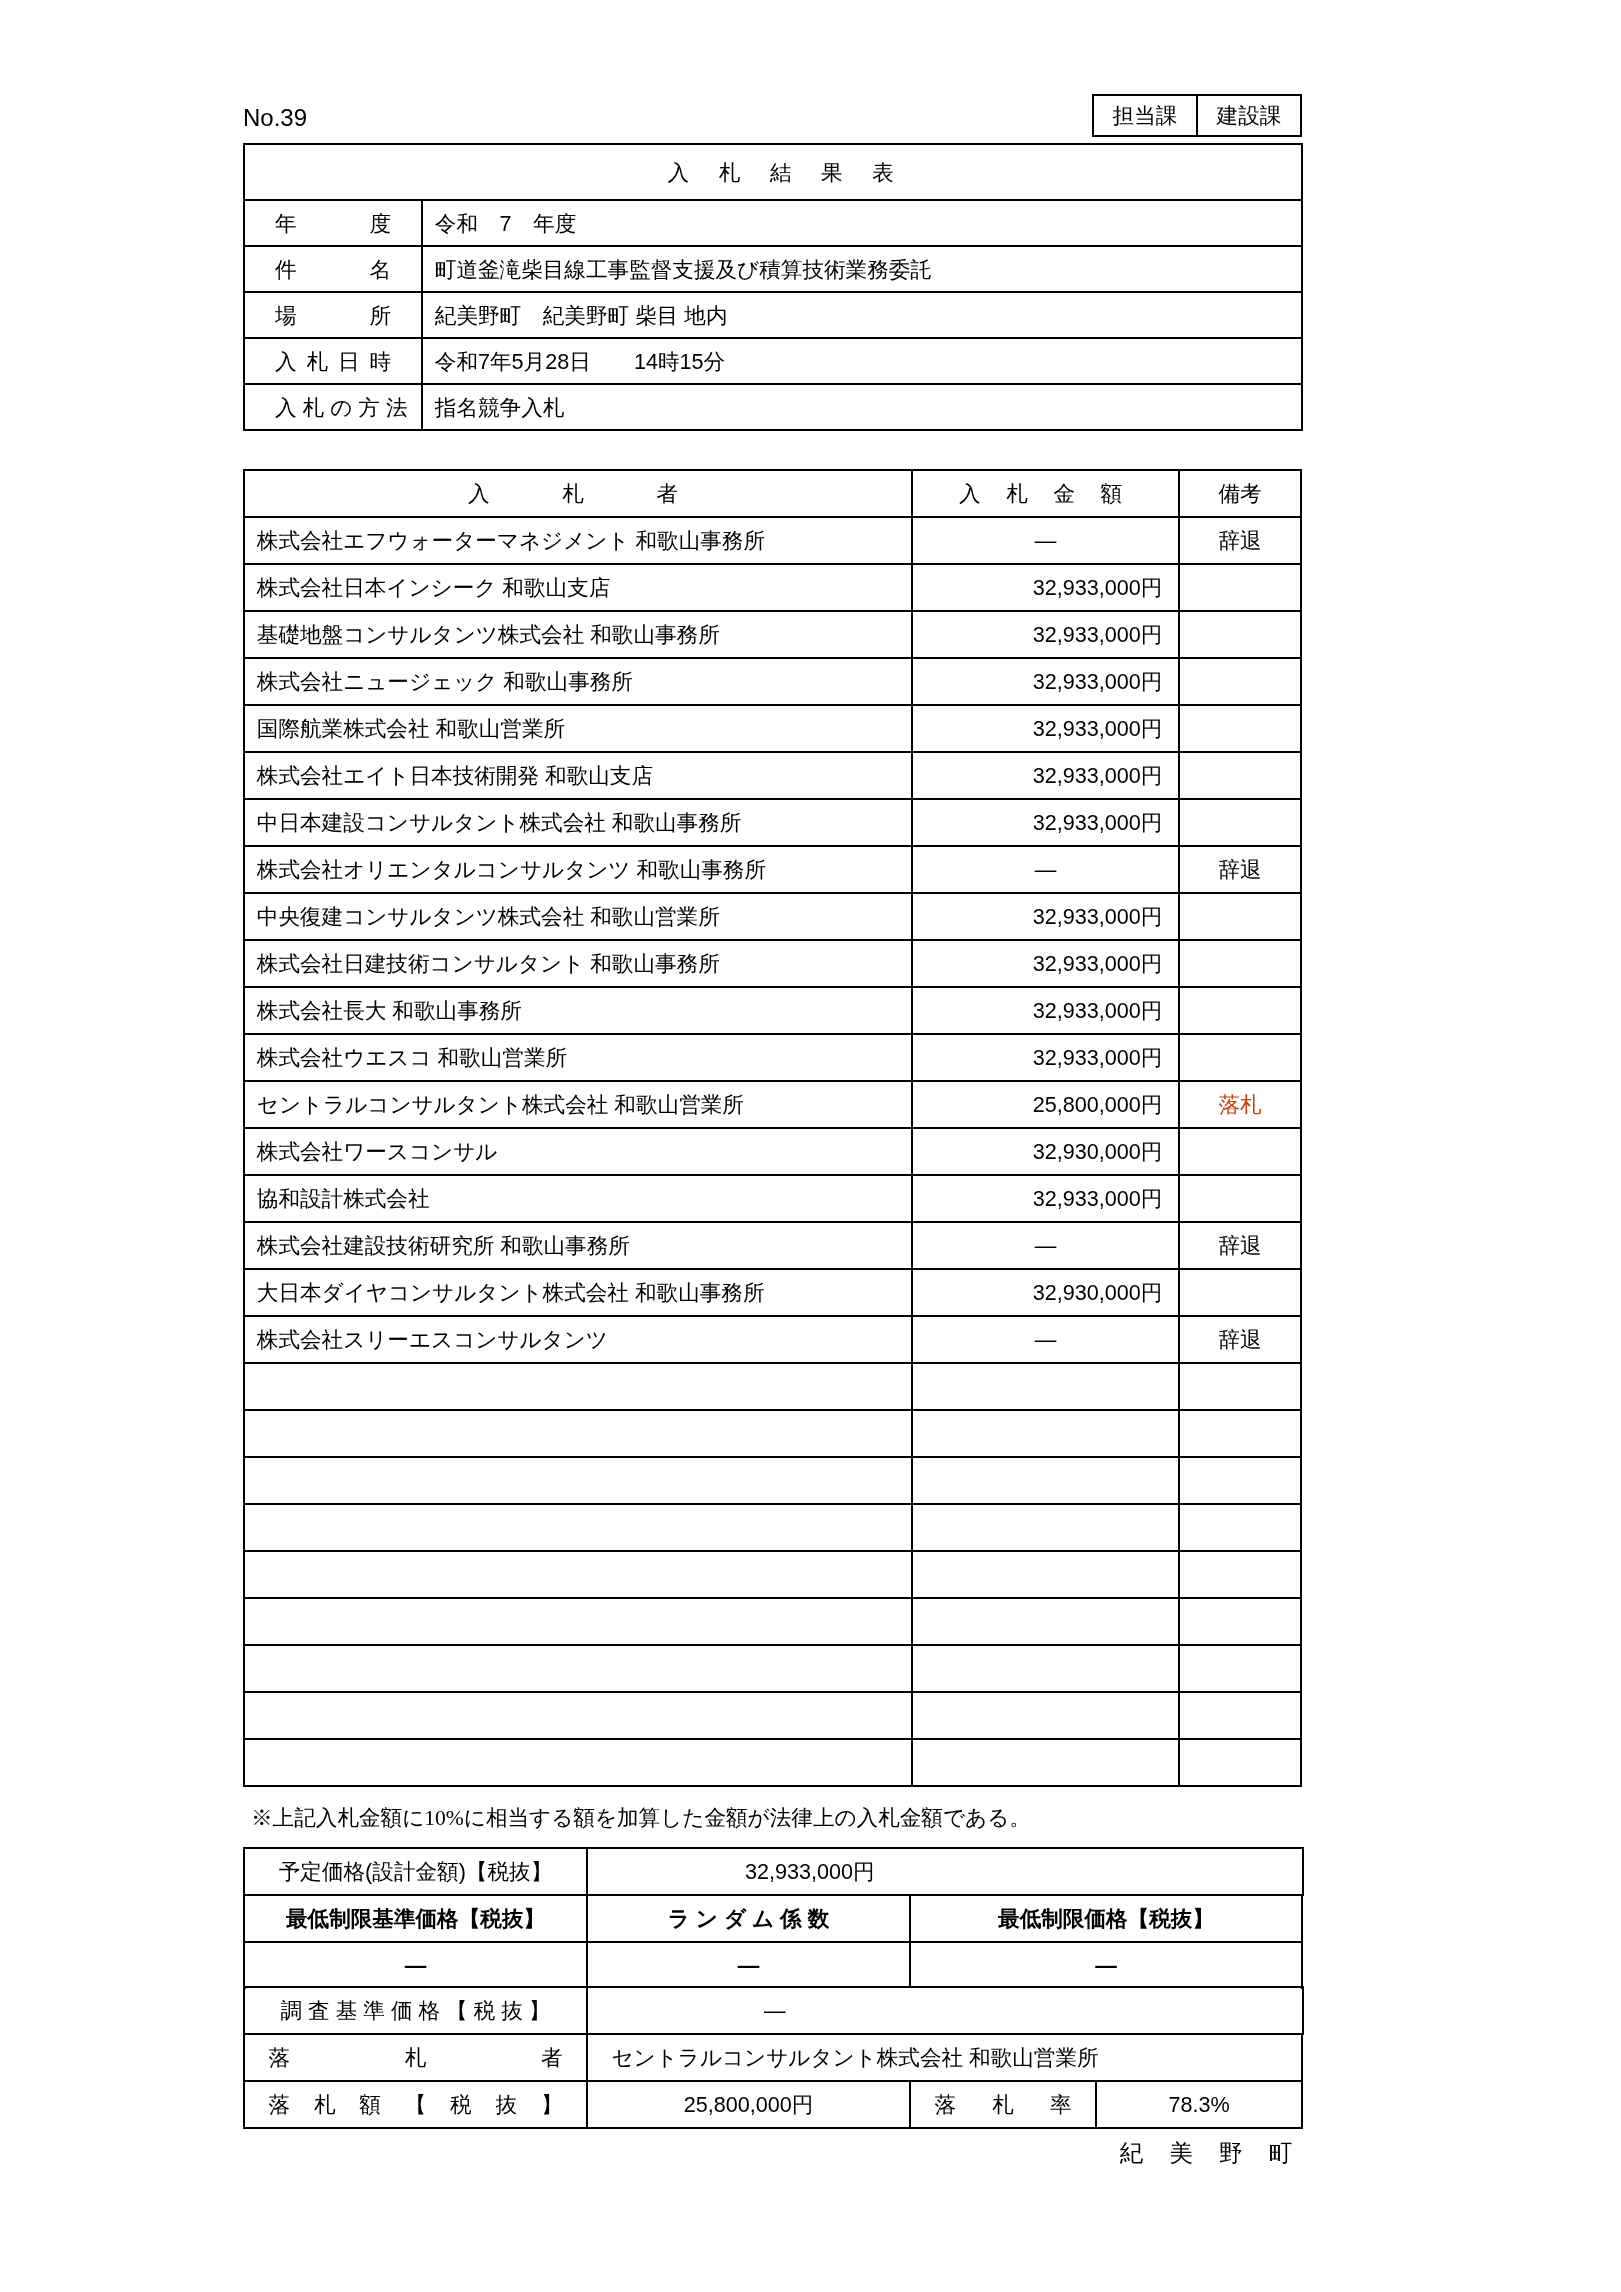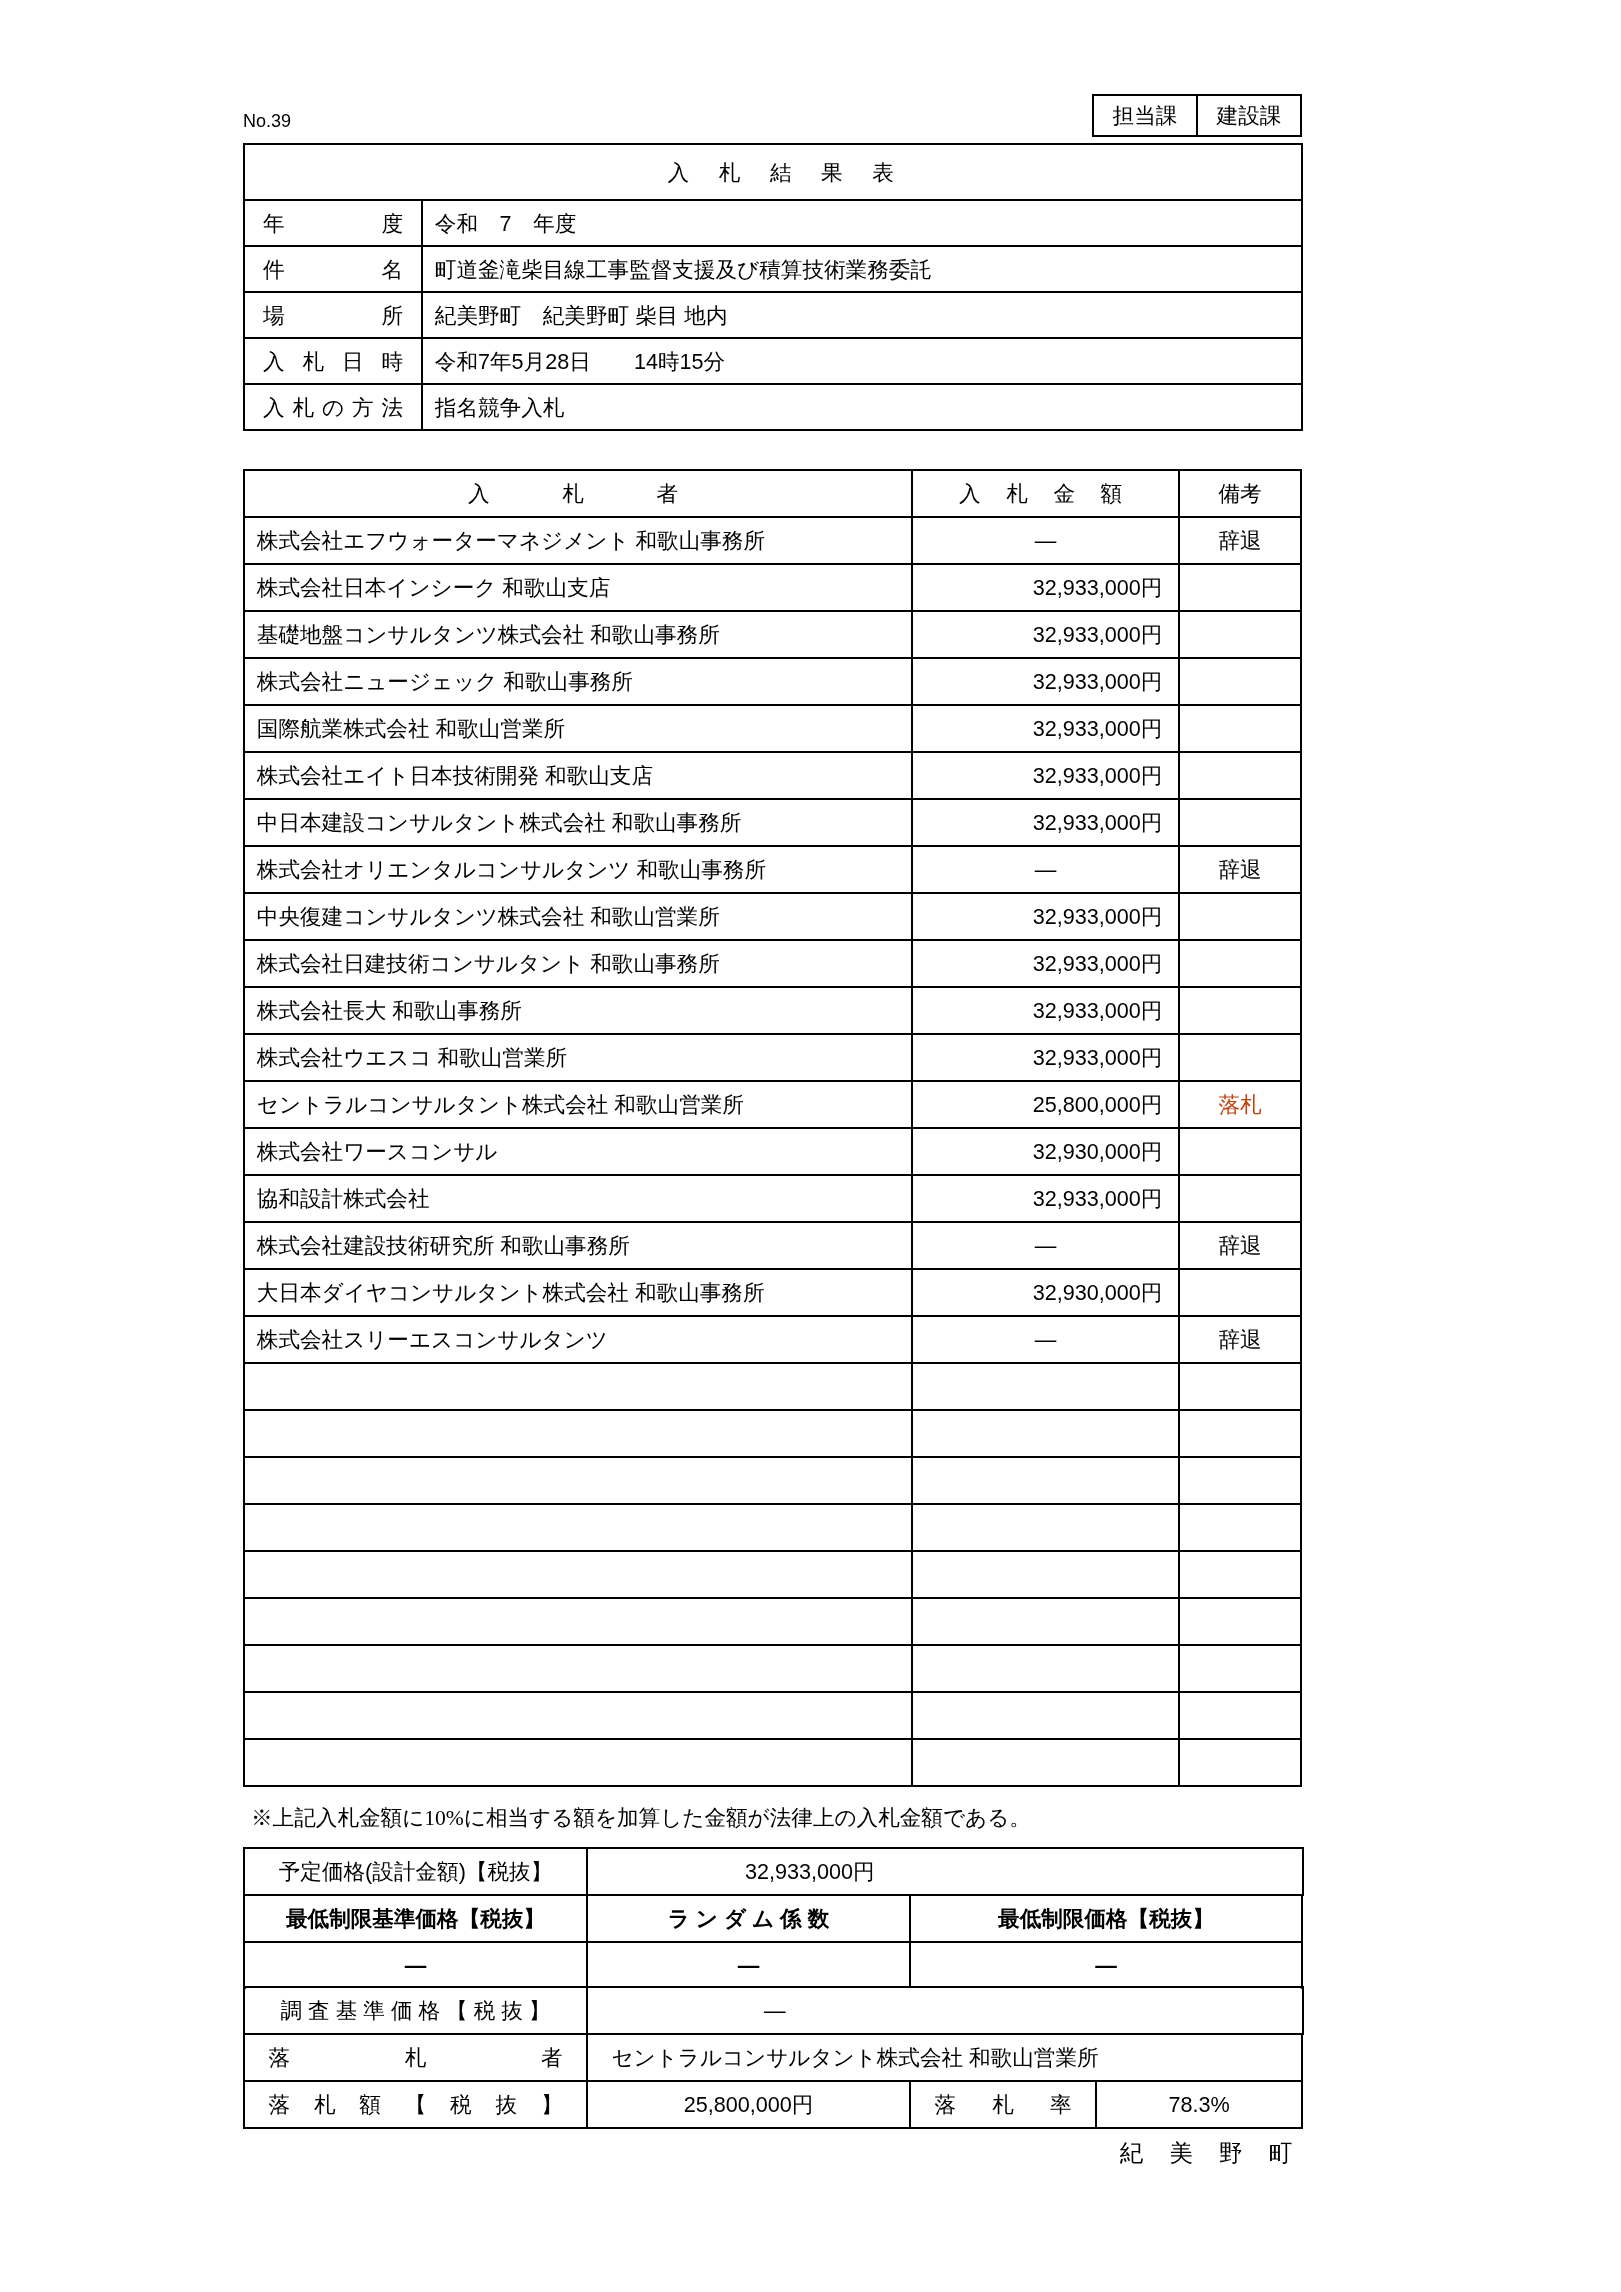--- a/index.html
+++ b/index.html
@@ -10,22 +10,22 @@
     color:#000000;
     -webkit-font-smoothing:none;
   }
   .page{position:relative; width:1621px; height:2293px;}
 
   
   .toprow{
     position:absolute; left:243px; top:94px; width:1059px; height:43px;
   }
   .docno{
-    position:absolute; left:0; top:17px;
-    font-size:18px; letter-spacing:0px;
+    position:absolute; left:0; top:10px;
+    font-size:24px; letter-spacing:0px;
   }
   .deptbox{
     position:absolute; right:0; top:0; display:flex;
     border:2px solid #000;
   }
   .deptcell{
     width:102px; height:39px; line-height:39px;
     text-align:center; font-size:21.6px;
   }
   .deptcell.first{ border-right:2px solid #000; }
@@ -51,21 +51,21 @@
   .title-cell{
     text-align:center;
     font-size:30px;
     letter-spacing:11.8px;
     height:54px !important;
     padding-left:39px !important;
   }
   .lbl{
     text-align:justify;
     text-align-last:justify;
-    padding:0 18px !important;
+    padding:0 30px !important;
     font-size:21.6px;
   }
 
   
   .bidtable{ position:absolute; left:243px; top:469px; width:1059px; }
   .bidtable td{ height:45px; }
   .bt-head{ text-align:center; letter-spacing:9.8px; }
   .bt-head.remark{ letter-spacing:0px; }
   .c-name{ width:667px; text-align:left; }
   .c-amt{ width:267px; text-align:right; padding-right:15.7px !important;}

